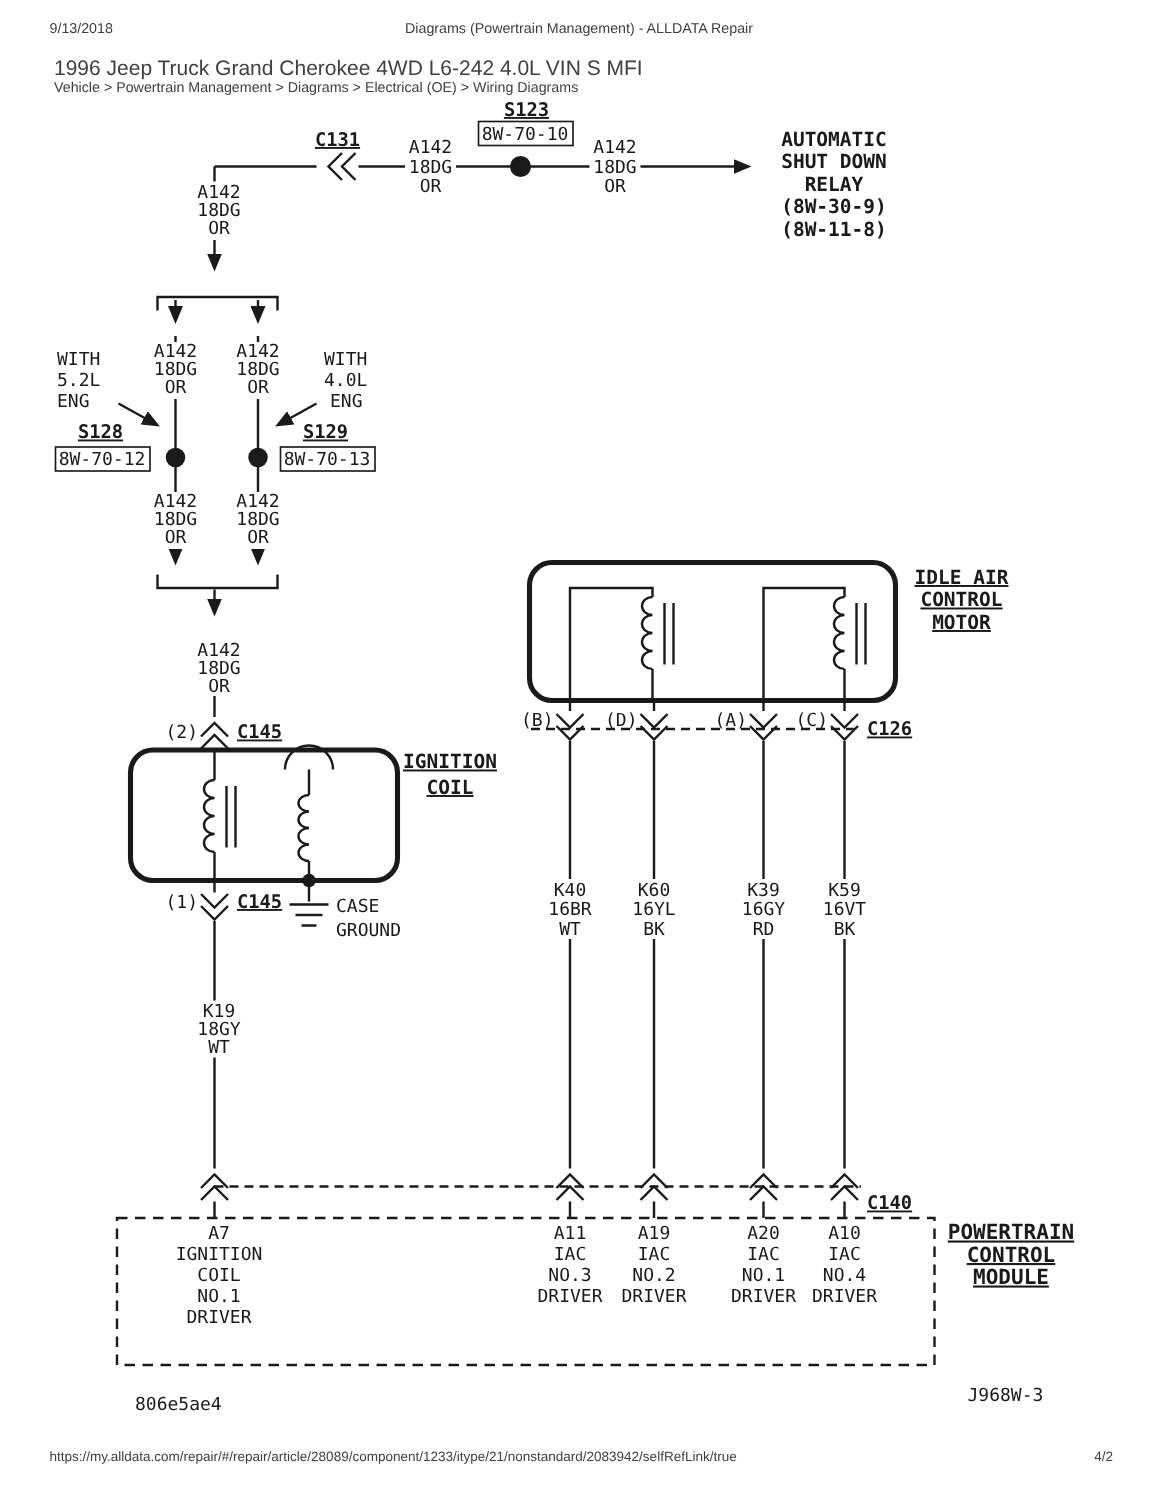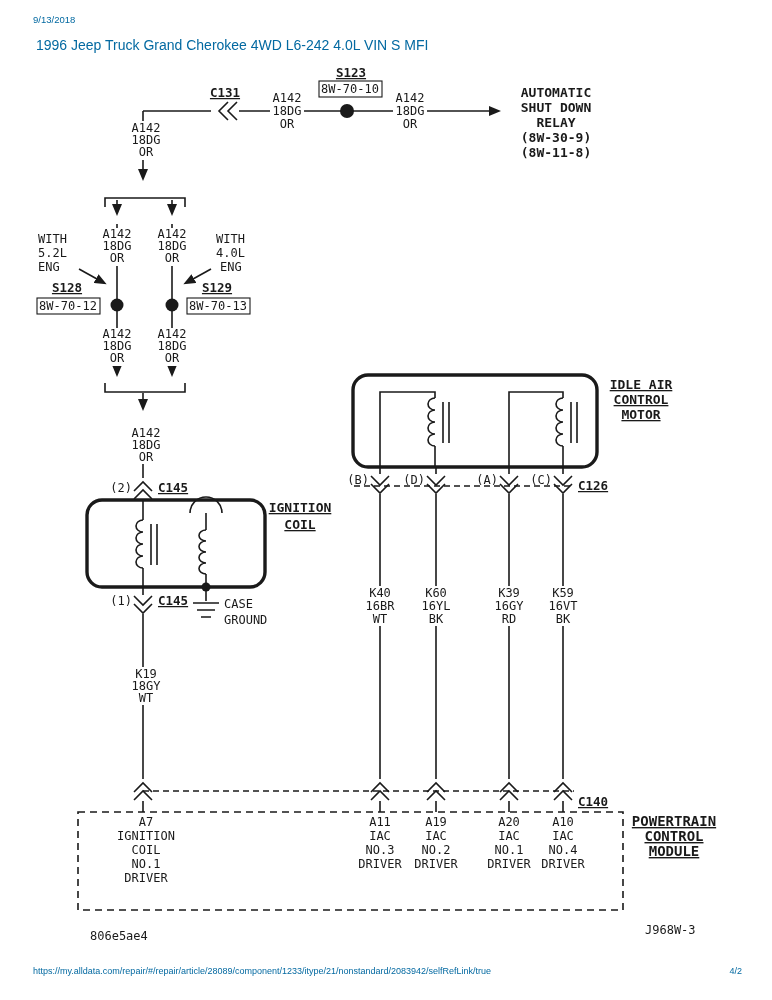--- a/index.html
+++ b/index.html
@@ -1,17 +1,17 @@
 <!DOCTYPE html>
 <html><head>
 <meta charset="utf-8">
 <style>
   html,body{margin:0;padding:0;background:#fff;}
   .page{position:relative;width:772px;height:1000px;background:#fff;overflow:hidden;
-        font-family:"Liberation Sans",sans-serif;color:#0369a1;}
+        font-family:"Liberation Sans",sans-serif;color:#404040;}
   .hdr-date{position:absolute;left:33px;top:14px;font-size:9.5px;}
   .hdr-title{position:absolute;left:0;top:14px;width:100%;text-align:center;font-size:9.5px;}
   .hdr-vehicle{position:absolute;left:36px;top:37px;font-size:14px;}
   .hdr-breadcrumb{position:absolute;left:36px;top:53px;font-size:9.5px;}
   .ftr-url{position:absolute;left:33px;top:966px;font-size:9px;}
   .ftr-page{position:absolute;right:30px;top:966px;font-size:9px;}
   svg{position:absolute;left:0;top:0;}
   svg text{font-family:"DejaVu Sans Mono",monospace;font-size:12px;fill:#1a1a1a;}
   text.bu{font-weight:700;font-size:12.5px;text-decoration:underline;}
   text.comp{font-weight:700;font-size:13px;text-decoration:underline;}
@@ -23,21 +23,23 @@
   .dashbox{stroke:#1a1a1a;stroke-width:1.6;fill:none;stroke-dasharray:7 5;}
   .blk{fill:#1a1a1a;stroke:none;}
   .mask{fill:#fff;stroke:none;}
   .tbox{stroke:#1a1a1a;stroke-width:1.1;fill:none;}
 </style>
 </head>
 <body>
 
 <div class="page">
   <div class="hdr-date">9/13/2018</div>
+  <div class="hdr-title">Diagrams (Powertrain Management) - ALLDATA Repair</div>
   <div class="hdr-vehicle">1996 Jeep Truck Grand Cherokee 4WD L6-242 4.0L VIN S MFI</div>
+  <div class="hdr-breadcrumb">Vehicle &gt; Powertrain Management &gt; Diagrams &gt; Electrical (OE) &gt; Wiring Diagrams</div>
 
   <svg width="772" height="1000" viewBox="0 0 772 1000">
     <defs>
       <marker id="arr" viewBox="0 0 12 10" refX="1" refY="5" markerWidth="12" markerHeight="10" orient="auto" markerUnits="userSpaceOnUse">
           <path d="M0,0 L12,5 L0,10 Z" fill="#1a1a1a"></path>
         </marker>
     </defs>
 
     <g>
       <path class="w" d="M143,111 H211"></path>

